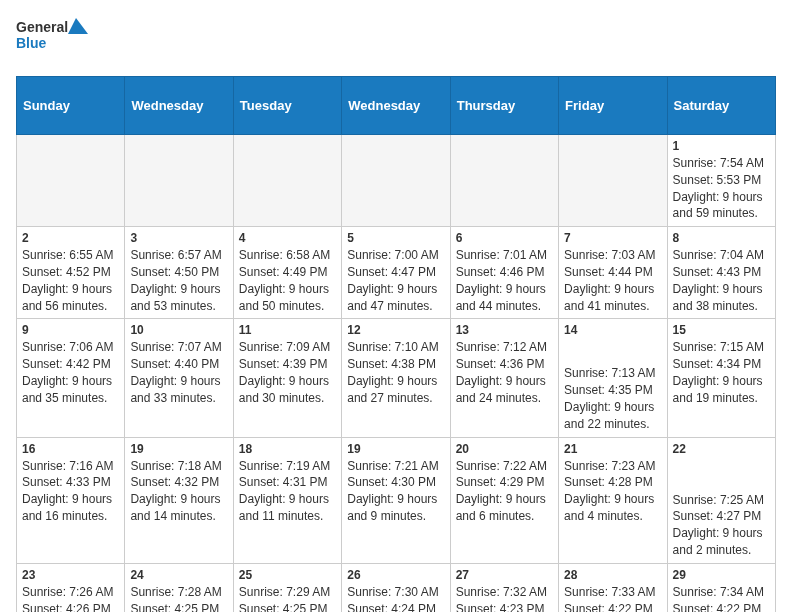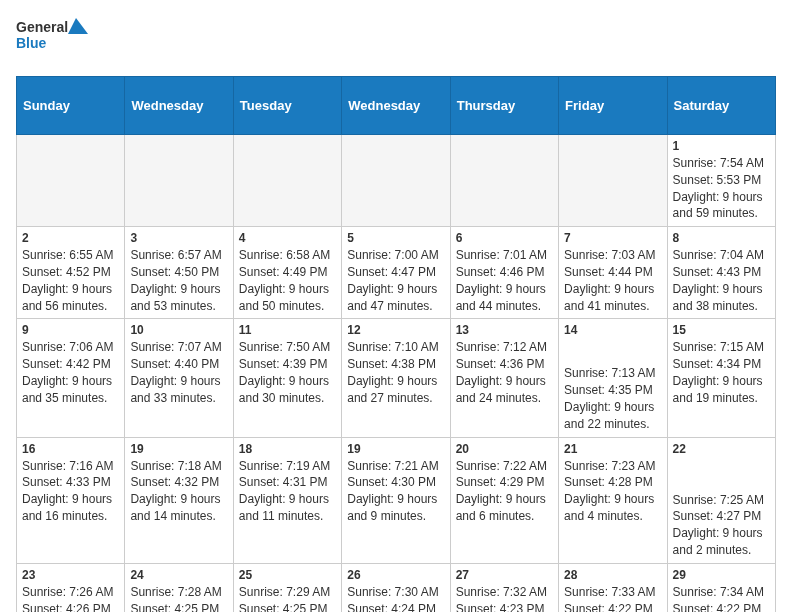--- a/index.html
+++ b/index.html
@@ -182,21 +182,21 @@
         </td>
         <td>
           <span class="day-number">10</span>
           <div class="day-info" style="white-space: pre-line;">Sunrise: 7:07 AM
 Sunset: 4:40 PM
 Daylight: 9 hours
 and 33 minutes.</div>
         </td>
         <td>
           <span class="day-number">11</span>
-          <div class="day-info" style="white-space: pre-line;">Sunrise: 7:50 AM
+          <div class="day-info" style="white-space: pre-line;">Sunrise: 7:09 AM
 Sunset: 4:39 PM
 Daylight: 9 hours
 and 30 minutes.</div>
         </td>
         <td>
           <span class="day-number">12</span>
           <div class="day-info" style="white-space: pre-line;">Sunrise: 7:10 AM
 Sunset: 4:38 PM
 Daylight: 9 hours
 and 27 minutes.</div>

